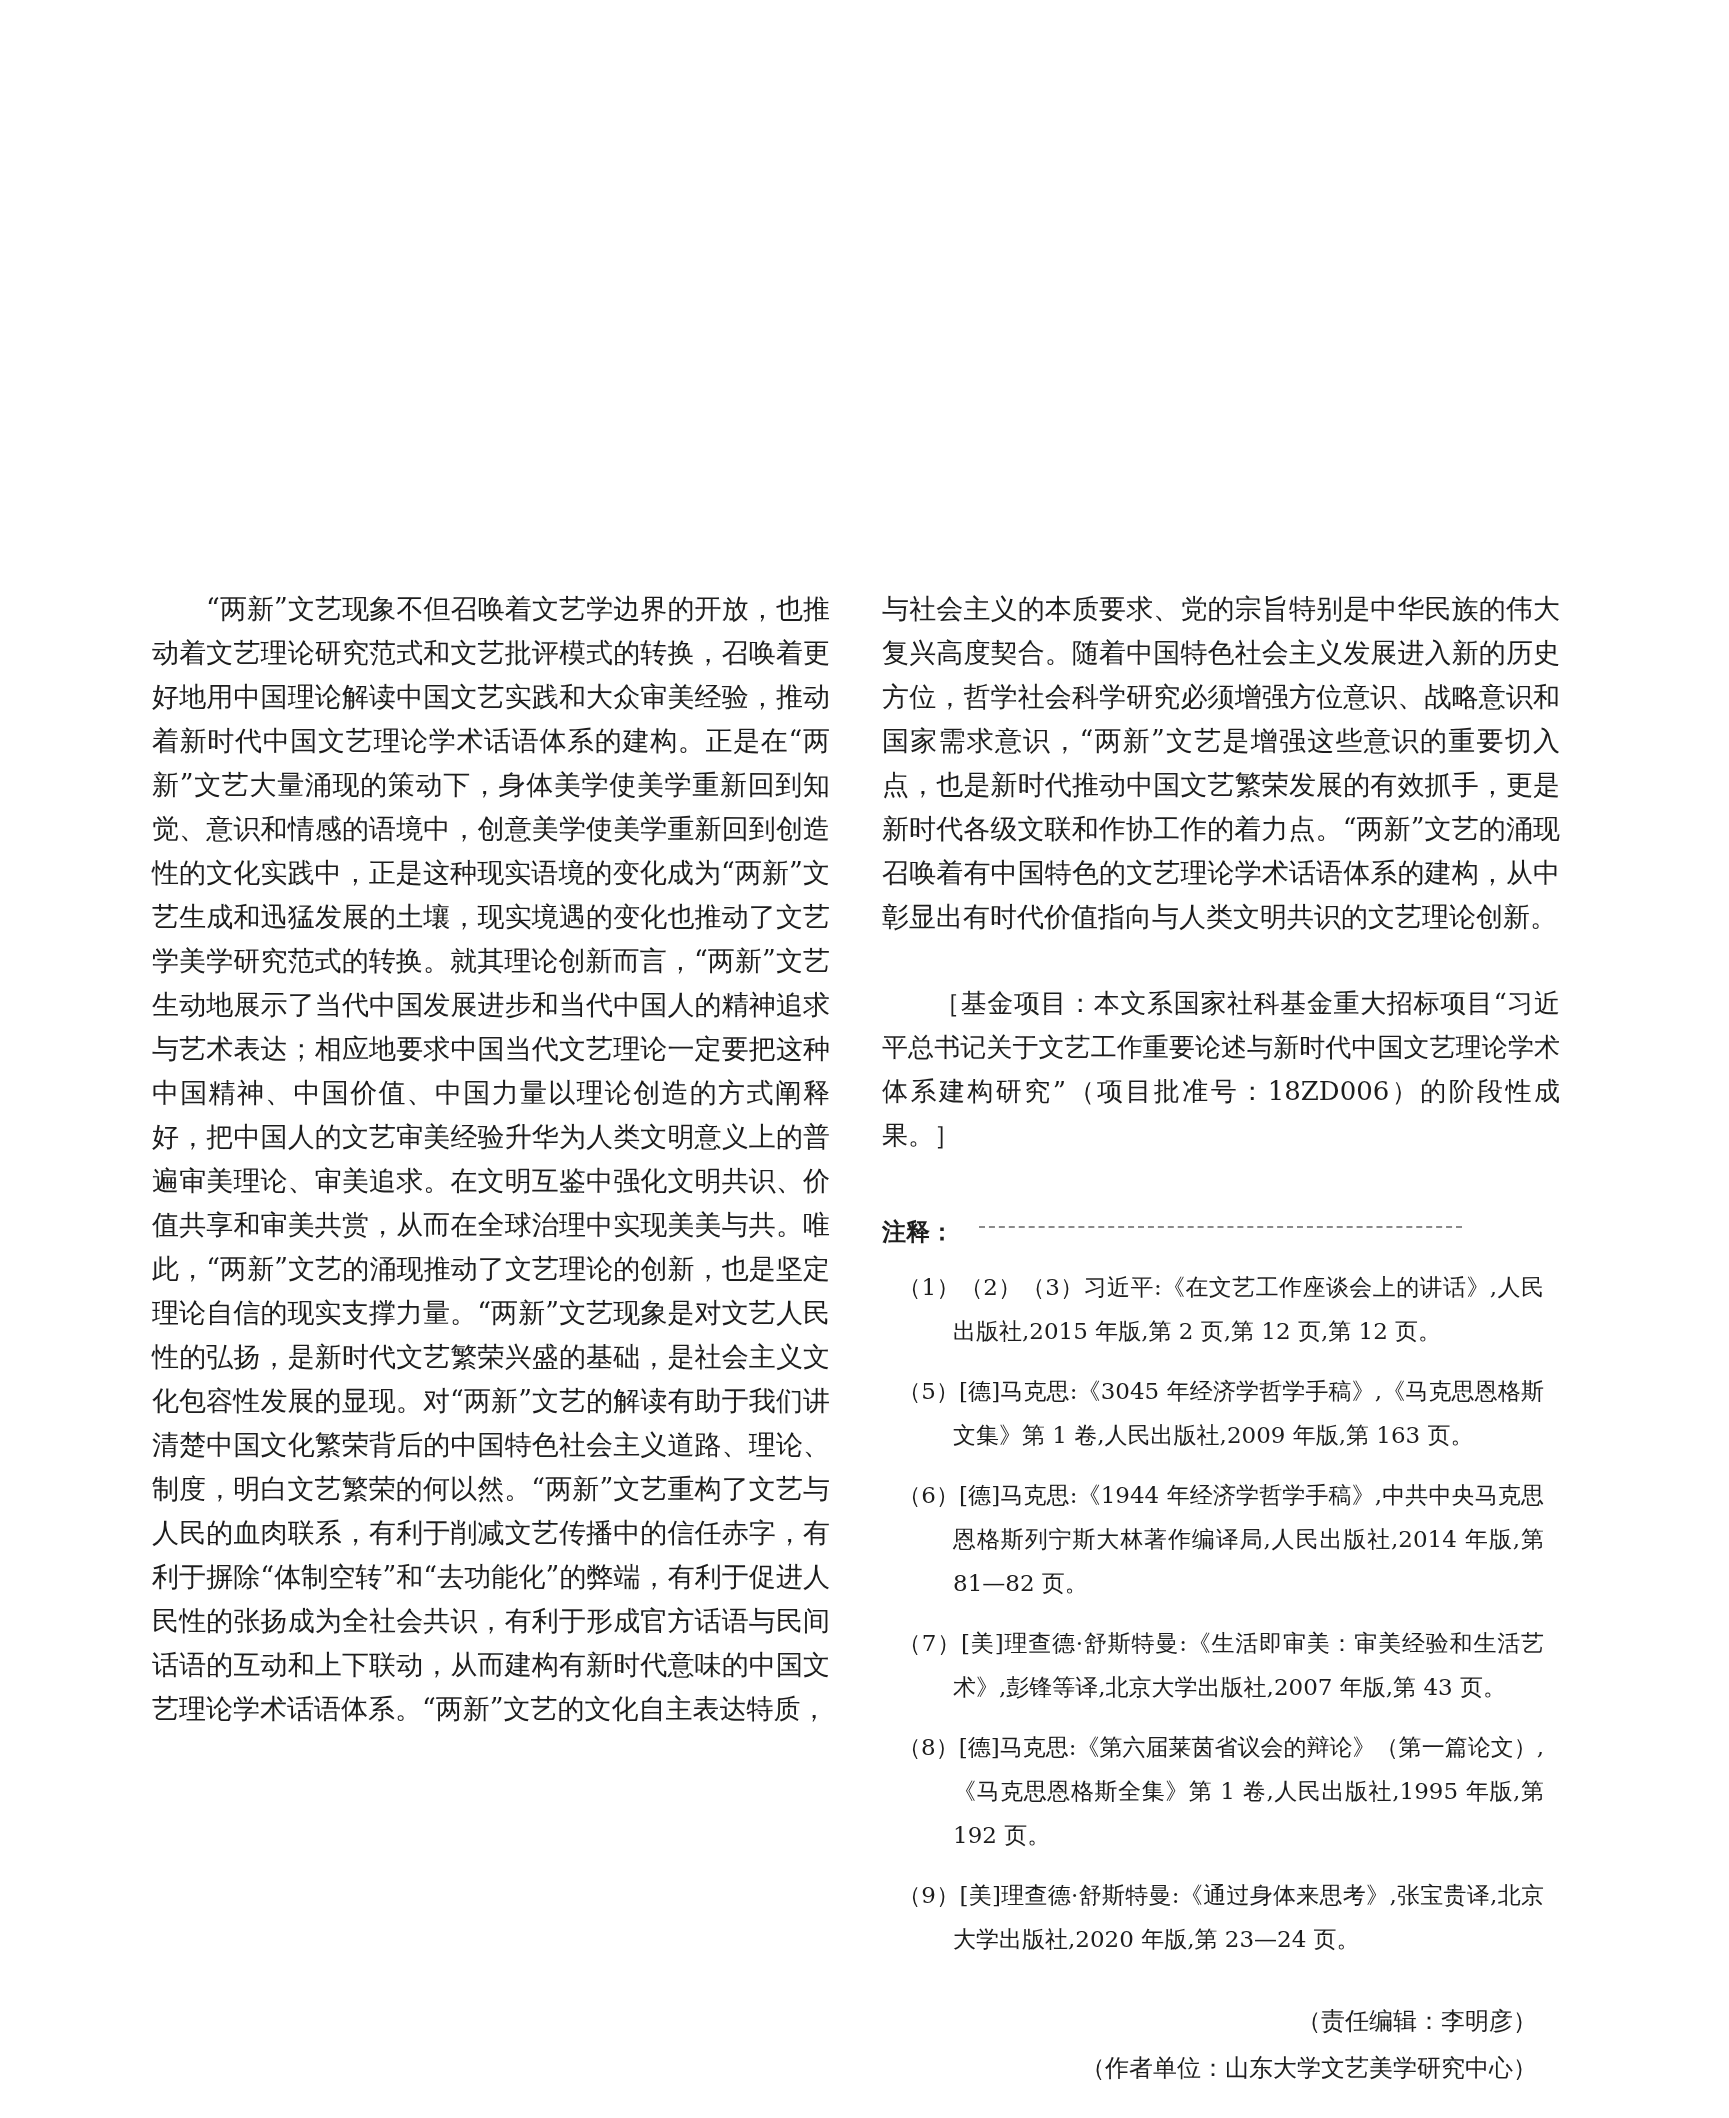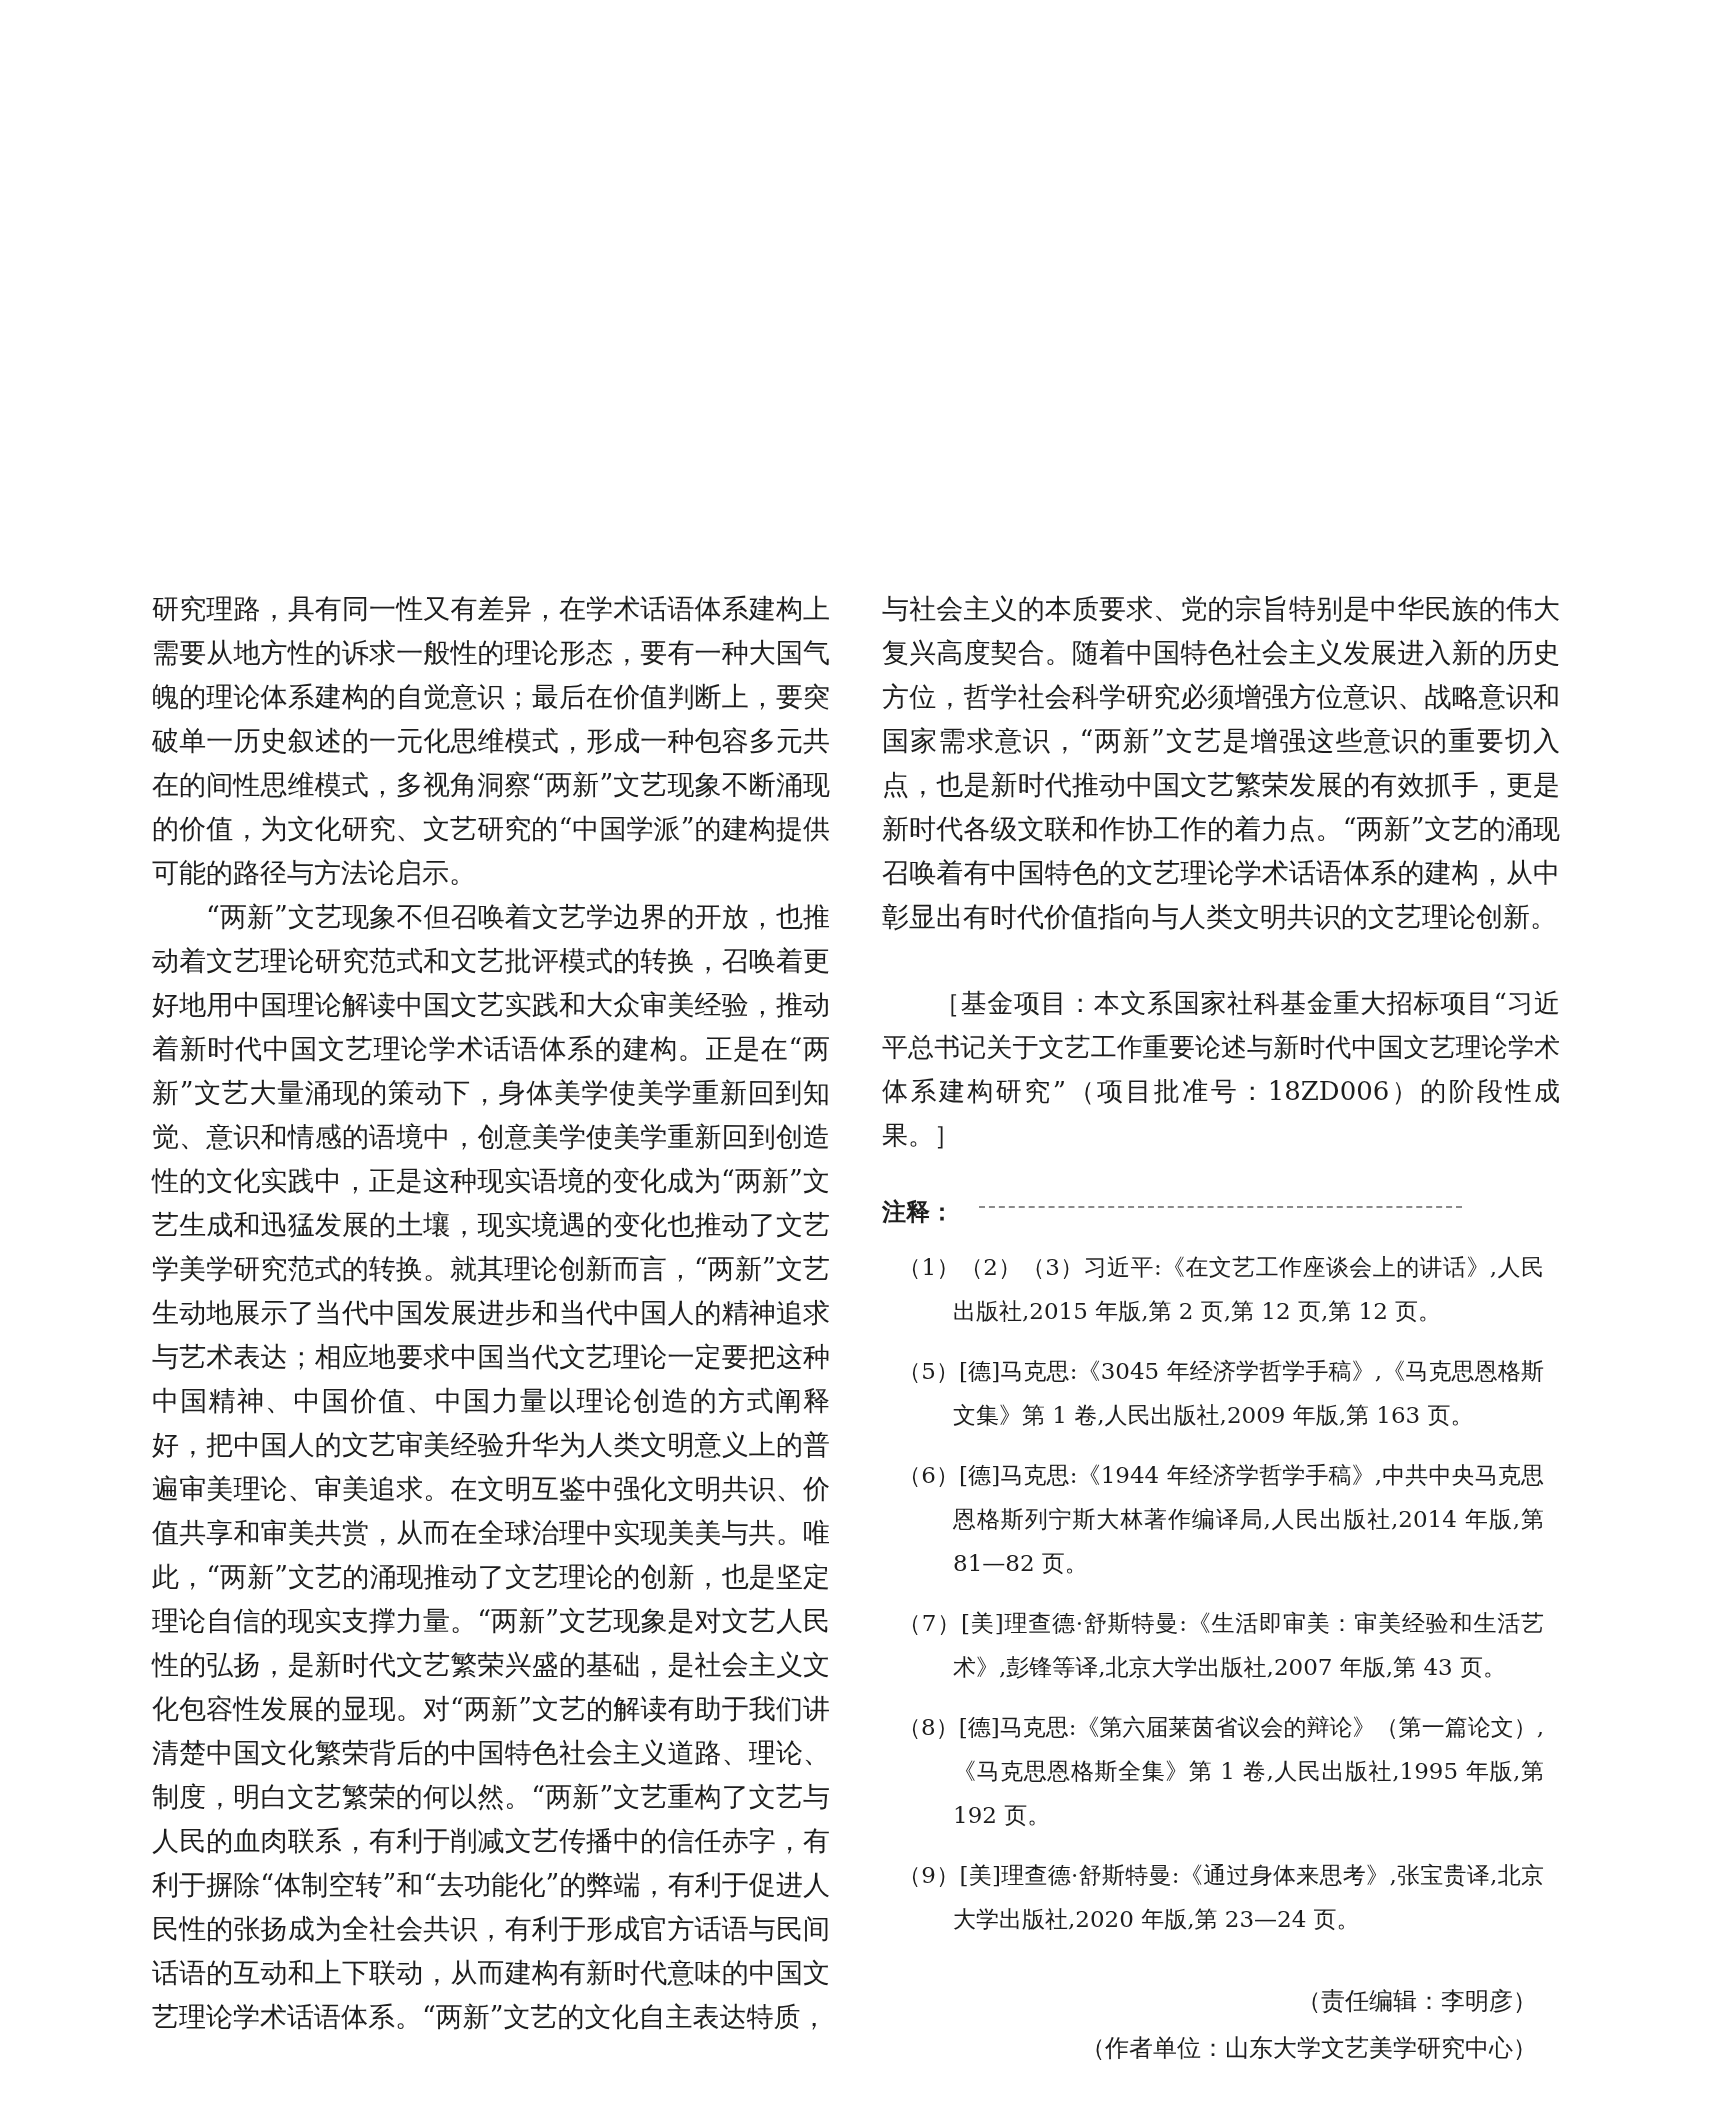--- a/index.html
+++ b/index.html
@@ -25,21 +25,21 @@
   .para { margin: 0; }
   .para.indent { text-indent: 2em; }
   .fund-note {
     margin-top: 42px;
     font-size: 26px;
     line-height: 44px;
     text-indent: 2em;
     text-align: justify;
   }
   .notes-header {
-    margin-top: 38px;
+    margin-top: 58px;
     display: flex;
     align-items: flex-start;
   }
   .notes-label {
     font-family: "DejaVu Sans", "Liberation Sans", sans-serif;
     font-weight: bold;
     font-size: 24px;
     line-height: 34px;
     white-space: nowrap;
   }
@@ -70,21 +70,20 @@
     font-size: 24px;
     line-height: 47px;
   }
 </style>
 </head>
 <body>
 
 <div class="page">
 
   <div class="column col-left">
-    <p class="para">研究理路，具有同一性又有差异，在学术话语体系建构上需要从地方性的诉求一般性的理论形态，要有一种大国气魄的理论体系建构的自觉意识；最后在价值判断上，要突破单一历史叙述的一元化思维模式，形成一种包容多元共在的间性思维模式，多视角洞察“两新”文艺现象不断涌现的价值，为文化研究、文艺研究的“中国学派”的建构提供可能的路径与方法论启示。</p>
     <p class="para indent">“两新”文艺现象不但召唤着文艺学边界的开放，也推动着文艺理论研究范式和文艺批评模式的转换，召唤着更好地用中国理论解读中国文艺实践和大众审美经验，推动着新时代中国文艺理论学术话语体系的建构。正是在“两新”文艺大量涌现的策动下，身体美学使美学重新回到知觉、意识和情感的语境中，创意美学使美学重新回到创造性的文化实践中，正是这种现实语境的变化成为“两新”文艺生成和迅猛发展的土壤，现实境遇的变化也推动了文艺学美学研究范式的转换。就其理论创新而言，“两新”文艺生动地展示了当代中国发展进步和当代中国人的精神追求与艺术表达；相应地要求中国当代文艺理论一定要把这种中国精神、中国价值、中国力量以理论创造的方式阐释好，把中国人的文艺审美经验升华为人类文明意义上的普遍审美理论、审美追求。在文明互鉴中强化文明共识、价值共享和审美共赏，从而在全球治理中实现美美与共。唯此，“两新”文艺的涌现推动了文艺理论的创新，也是坚定理论自信的现实支撑力量。“两新”文艺现象是对文艺人民性的弘扬，是新时代文艺繁荣兴盛的基础，是社会主义文化包容性发展的显现。对“两新”文艺的解读有助于我们讲清楚中国文化繁荣背后的中国特色社会主义道路、理论、制度，明白文艺繁荣的何以然。“两新”文艺重构了文艺与人民的血肉联系，有利于削减文艺传播中的信任赤字，有利于摒除“体制空转”和“去功能化”的弊端，有利于促进人民性的张扬成为全社会共识，有利于形成官方话语与民间话语的互动和上下联动，从而建构有新时代意味的中国文艺理论学术话语体系。“两新”文艺的文化自主表达特质，</p>
   </div>
 
   <div class="column col-right">
     <p class="para">与社会主义的本质要求、党的宗旨特别是中华民族的伟大复兴高度契合。随着中国特色社会主义发展进入新的历史方位，哲学社会科学研究必须增强方位意识、战略意识和国家需求意识，“两新”文艺是增强这些意识的重要切入点，也是新时代推动中国文艺繁荣发展的有效抓手，更是新时代各级文联和作协工作的着力点。“两新”文艺的涌现召唤着有中国特色的文艺理论学术话语体系的建构，从中彰显出有时代价值指向与人类文明共识的文艺理论创新。</p>
 
     <p class="fund-note">［基金项目：本文系国家社科基金重大招标项目“习近平总书记关于文艺工作重要论述与新时代中国文艺理论学术体系建构研究”（项目批准号：18ZD006）的阶段性成果。］</p>
 
     <div class="notes-header">
       <span class="notes-label">注释：</span>

